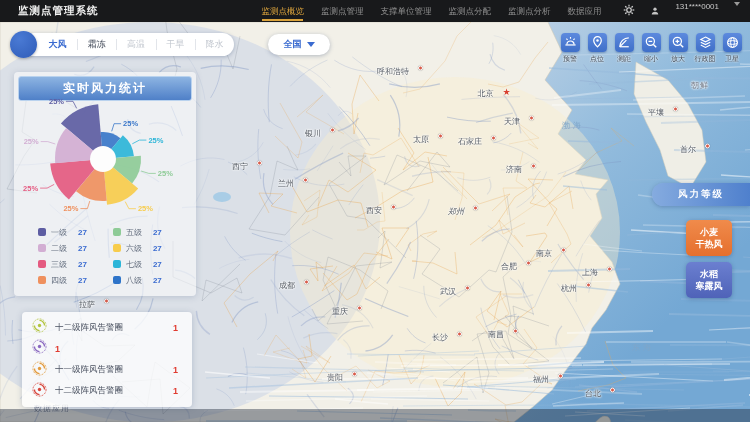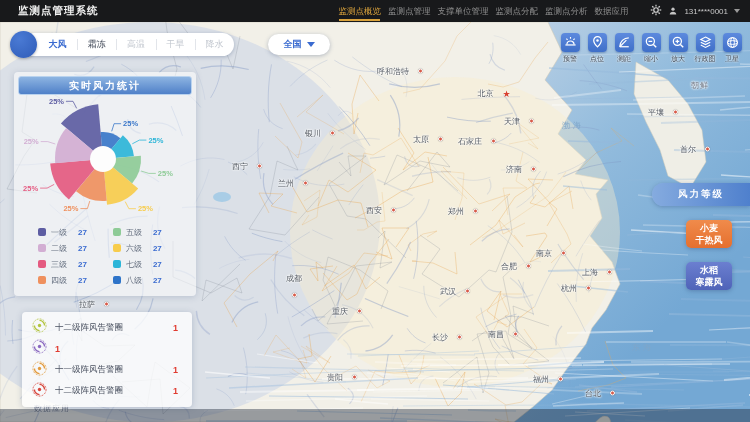--- a/index.html
+++ b/index.html
@@ -3,32 +3,32 @@
 <meta charset="utf-8">
 <style>
 *{margin:0;padding:0;box-sizing:border-box}
 html,body{width:750px;height:422px;overflow:hidden}
 body{font-family:"Liberation Sans","DejaVu Sans",sans-serif;background:#dfe7ee}
 .app{position:relative;width:750px;height:422px;overflow:hidden}
 
 
 .navbar{position:absolute;top:0;left:0;right:0;height:22px;background:#18191b;display:flex;align-items:center;z-index:60;padding:0 10px}
 .nav-title{color:#f2f2f2;font-size:10.5px;font-weight:bold;letter-spacing:1px;margin-left:8px;white-space:nowrap}
-.nav-menu{display:flex;margin-left:auto;gap:7px;height:100%;align-items:flex-end}
+.nav-menu{display:flex;margin-left:auto;gap:17px;height:100%;align-items:flex-end}
 .nav-item{color:#8e8e8e;font-size:8.5px;line-height:22px;cursor:pointer;position:relative;white-space:nowrap}
 .nav-item.active{color:#d9a23c}
 .nav-item.active::after{content:"";position:absolute;left:1px;right:1px;bottom:1px;height:2px;background:#d9a23c}
-.nav-right{display:flex;align-items:center;gap:6px;margin-left:22px}
+.nav-right{display:flex;gap:15px;margin-left:22px}
 .nav-user{color:#c8c8c8;font-size:8px;white-space:nowrap}
 .caret{width:0;height:0;border-left:3.5px solid transparent;border-right:3.5px solid transparent;border-top:4px solid #9a9a9a}
 
 
 .map-area{position:absolute;top:22px;left:0;width:750px;height:400px;overflow:hidden}
 #map-bg{position:absolute;top:0;left:0}
-.map-label{position:absolute;transform:translate(-50%,-50%);display:flex;align-items:center;gap:9px;white-space:nowrap;z-index:5;pointer-events:none}
+.map-label{position:absolute;transform:translate(-50%,-50%);display:flex;gap:9px;white-space:nowrap;z-index:5;pointer-events:none}
 .map-label .t{font-size:8px;color:#555b63;text-shadow:0 0 2px #fff,0 0 2px #fff,0 0 3px #fff}
 .map-label .dot{width:5px;height:5px;border-radius:50%;background:#d85c4a;border:1px solid #fff;box-shadow:0 0 1px rgba(0,0,0,.4)}
 .map-label .star{color:#d8402f;font-size:9px;line-height:8px;text-shadow:0 0 2px #fff}
 .map-label.sea .t{color:#7fa6c9;letter-spacing:3px;text-shadow:none;font-size:8px}
 .map-label.region .t{color:#6b7280;letter-spacing:1px}
 
 
 .tabbar{position:absolute;left:22px;top:11px;height:23px;width:212px;background:#fff;border-radius:12px;box-shadow:0 1px 4px rgba(60,80,120,.35);display:flex;align-items:center;z-index:20;padding-left:16px}
 .tab-logo{position:absolute;left:-12px;top:-2px;width:27px;height:27px;border-radius:50%;background:radial-gradient(circle at 35% 30%,#4a7ad4,#2f5cb8);z-index:21;box-shadow:0 1px 3px rgba(0,0,0,.3)}
 .tab{flex:1;text-align:center;font-size:9px;cursor:pointer;position:relative;line-height:23px}
@@ -43,37 +43,37 @@
 .region-pill .caret{border-top-color:#3a6bd0;border-left-width:4px;border-right-width:4px;border-top-width:5px}
 
 
 .toolbar{position:absolute;right:5px;top:11px;display:flex;gap:1px;z-index:20}
 .tool{width:26px;display:flex;flex-direction:column;align-items:center;cursor:pointer}
 .tool .ic{width:19px;height:19px;border-radius:4px;background:linear-gradient(180deg,#5d8ade,#3f6fc8);box-shadow:0 1px 2px rgba(40,70,130,.4);display:flex;align-items:center;justify-content:center}
 .tool .lb{font-size:7px;color:#3b4654;margin-top:2px;text-shadow:0 0 2px #fff,0 0 2px #fff;white-space:nowrap}
 
 
 .stats-panel{position:absolute;left:14px;top:50px;width:182px;height:224px;background:rgba(255,255,255,.52);border-radius:4px;box-shadow:0 1px 6px rgba(80,100,140,.25);z-index:15}
-.stats-header{margin:4px;height:19px;border-radius:3px;background:linear-gradient(180deg,#8db4e2,#4f80c8);border:1px solid #b9d2ee;color:#fff;font-size:10px;font-weight:bold;letter-spacing:2px;display:flex;align-items:center;justify-content:center}
+.stats-header{margin:4px;height:25px;border-radius:3px;background:linear-gradient(180deg,#8db4e2,#4f80c8);border:1px solid #b9d2ee;color:#fff;font-size:12px;font-weight:bold;letter-spacing:2px;display:flex;align-items:center;justify-content:center}
 #rose-chart{position:absolute;left:0;top:25px;overflow:visible}
 .legend{position:absolute;left:24px;top:152px;display:grid;grid-template-rows:repeat(4,16px);grid-auto-flow:column;column-gap:26px;row-gap:0}
 .lg-item{display:flex;align-items:center;gap:5px}
 .lg-sw{width:8px;height:8px;border-radius:2px}
 .lg-name{font-size:8px;color:#667080;width:22px}
 .lg-val{font-size:8px;color:#3a6bd0;font-weight:bold}
 
 
 .alerts-panel{position:absolute;left:22px;top:290px;width:170px;height:95px;background:rgba(255,255,255,.78);border-radius:4px;box-shadow:0 1px 6px rgba(80,100,140,.3);z-index:15;padding:5px 10px;display:flex;flex-direction:column;justify-content:space-around}
 .alert-row{display:flex;align-items:center;gap:8px}
 .alert-label{font-size:8.5px;color:#4a5160;flex:1}
 .alert-val{font-size:9px;color:#e03b30;font-weight:bold;margin-right:4px}
 
 
 .wind-level-btn{position:absolute;right:0;top:161px;width:98px;height:23px;border-radius:12px 0 0 12px;background:linear-gradient(90deg,#85abdf,#4f80cd);color:#fff;font-size:9.5px;font-weight:bold;letter-spacing:2px;display:flex;align-items:center;justify-content:center;z-index:15;box-shadow:0 1px 4px rgba(40,70,130,.35);cursor:pointer}
-.sq-btn{position:absolute;left:686px;width:46px;height:28px;border-radius:5px;color:#fff;font-size:9px;font-weight:bold;display:flex;flex-direction:column;align-items:center;justify-content:center;line-height:12px;z-index:15;box-shadow:0 1px 4px rgba(40,60,110,.35);cursor:pointer}
+.sq-btn{position:absolute;left:686px;width:46px;height:36px;border-radius:5px;color:#fff;font-size:9px;font-weight:bold;display:flex;flex-direction:column;align-items:center;justify-content:center;line-height:12px;z-index:15;box-shadow:0 1px 4px rgba(40,60,110,.35);cursor:pointer}
 .wheat-btn{top:198px;background:linear-gradient(180deg,#f08b4b,#e56f2e)}
 .rice-btn{top:240px;background:linear-gradient(180deg,#6b7fd0,#4f63b8)}
 
 
 .bottom-strip{position:absolute;left:0;right:0;bottom:0;height:13px;background:rgba(28,38,54,.42);z-index:18}
 </style>
 </head>
 <body>
 
 <div class="app">
@@ -525,25 +525,25 @@
           <span class="dot"></span>
         </div>
         <div class="map-label city" style="left: 293px; top: 161px;">
           <span class="t">兰州</span>
           <span class="dot"></span>
         </div>
         <div class="map-label city" style="left: 381px; top: 188px;">
           <span class="t">西安</span>
           <span class="dot"></span>
         </div>
-        <div class="map-label city" style="left: 463px; top: 189px;">
+        <div class="map-label city" style="left: 463px; top: 189px; font-style: italic;">
           <span class="t">郑州</span>
           <span class="dot"></span>
         </div>
-        <div class="map-label city" style="left: 294px; top: 263px; flex-direction: column;">
+        <div class="map-label city" style="left: 294px; top: 263px;">
           <span class="t">成都</span>
           <span class="dot"></span>
         </div>
         <div class="map-label city" style="left: 347px; top: 289px;">
           <span class="t">重庆</span>
           <span class="dot"></span>
         </div>
         <div class="map-label city" style="left: 455px; top: 269px;">
           <span class="t">武汉</span>
           <span class="dot"></span>

